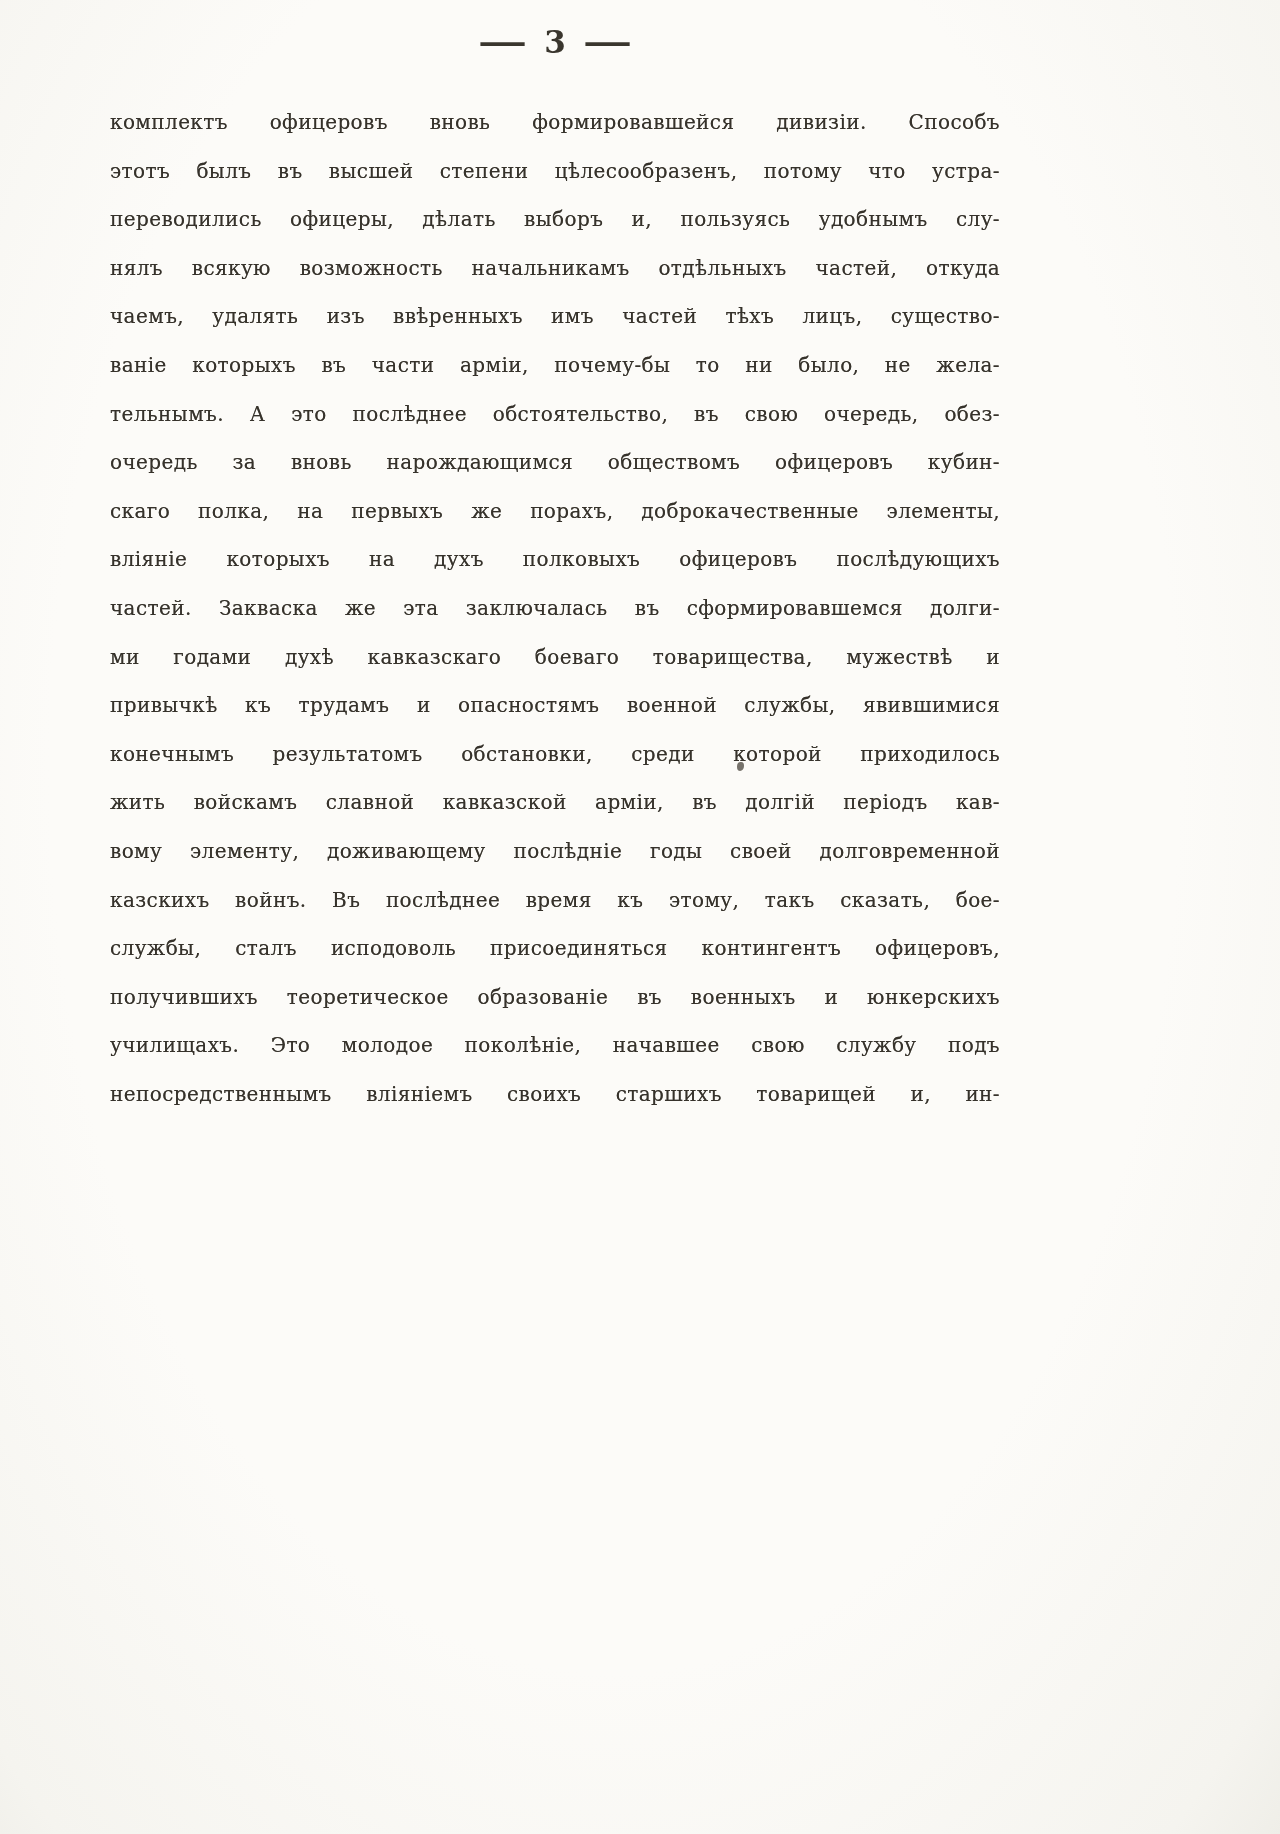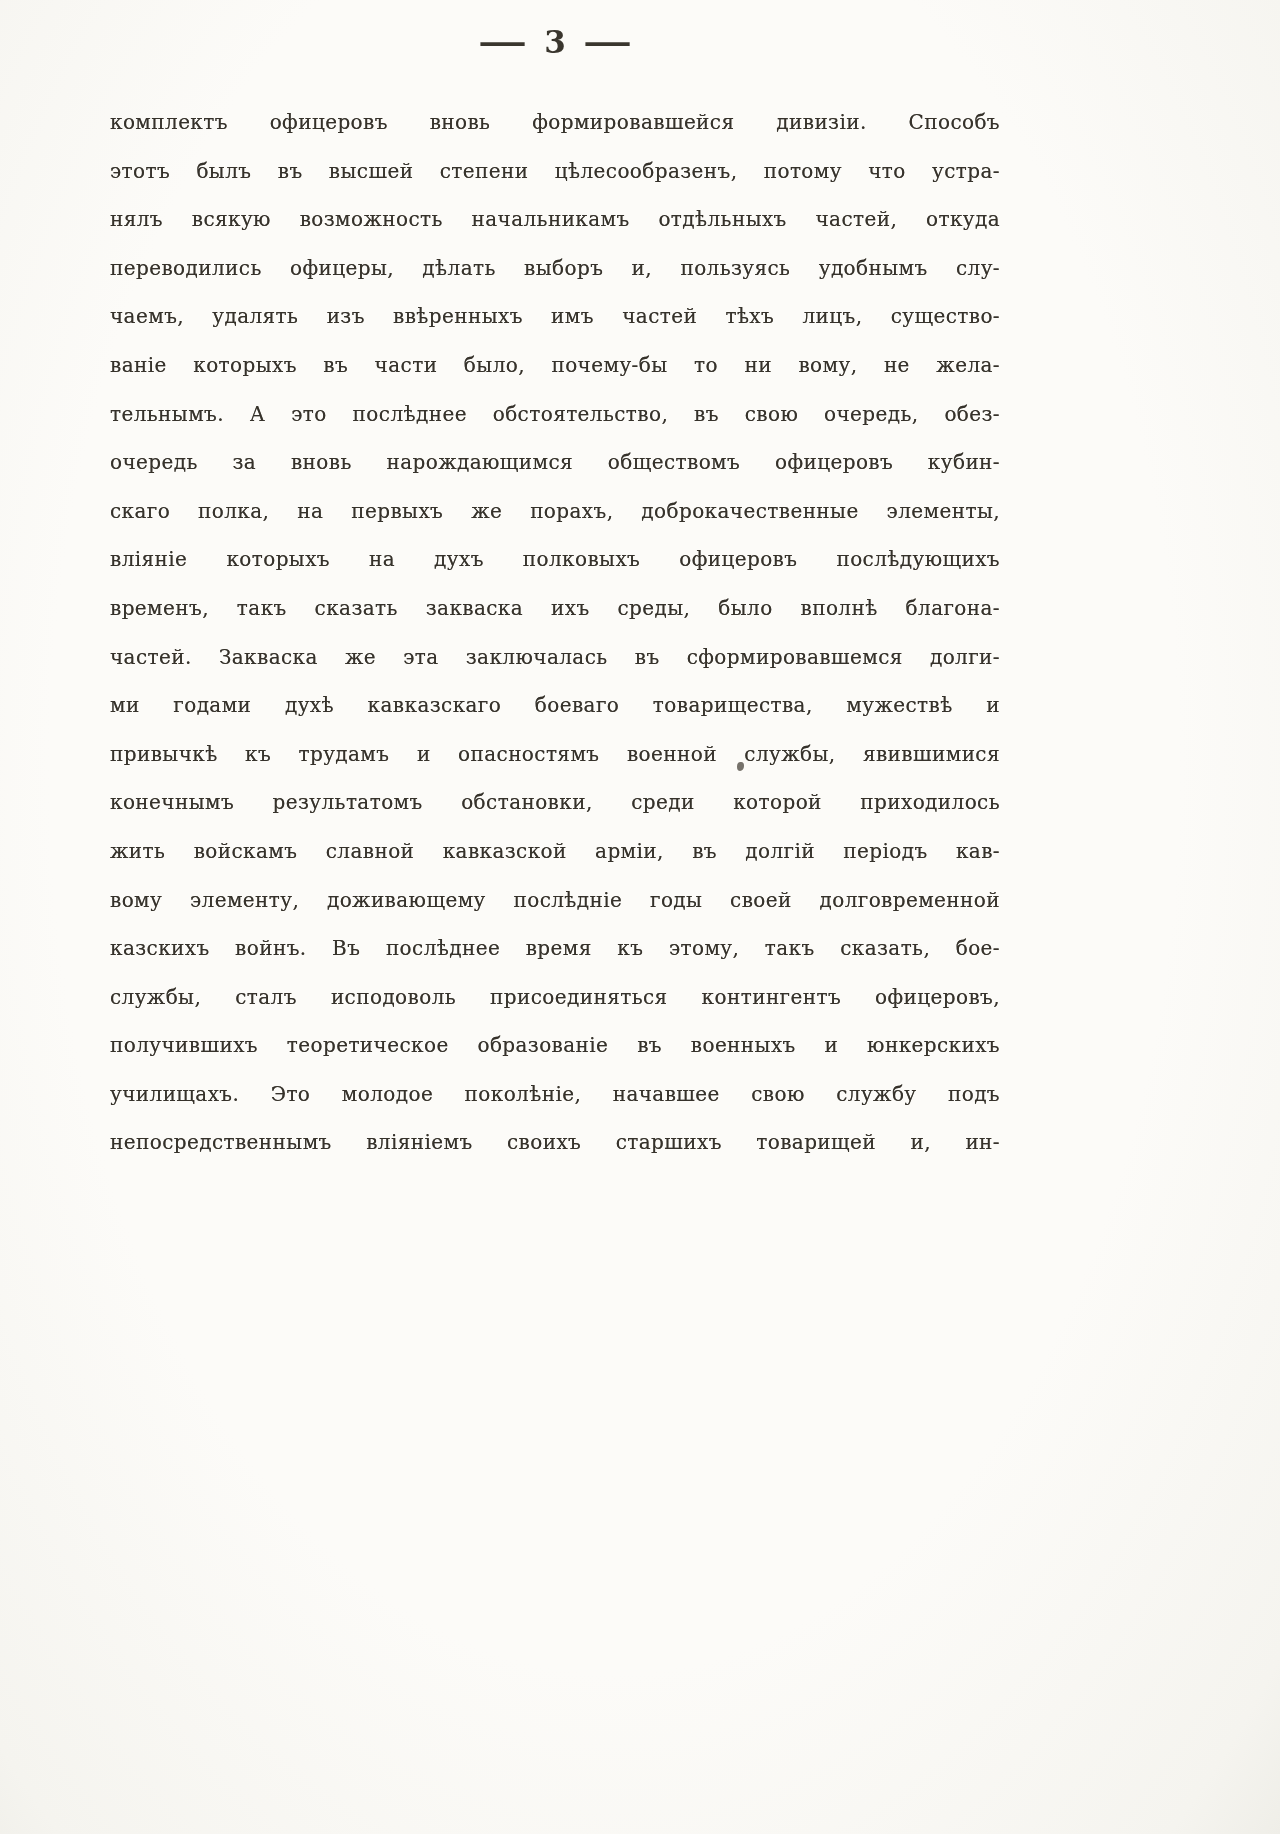--- a/index.html
+++ b/index.html
@@ -75,29 +75,28 @@
 
 <div class="page">
 
   <div class="page-header">
     <span class="dash">—</span><span class="num">3</span><span class="dash">—</span>
   </div>
 
   <div class="text-block">
     <p class="line">комплектъ офицеровъ вновь формировавшейся дивизіи. Способъ</p>
     <p class="line">этотъ былъ въ высшей степени цѣлесообразенъ, потому что устра-</p>
+    <p class="line">переводились офицеры, дѣлать выборъ и, пользуясь удобнымъ слу-</p>
     <p class="line">нялъ всякую возможность начальникамъ отдѣльныхъ частей, откуда</p>
-    <p class="line">переводились офицеры, дѣлать выборъ и, пользуясь удобнымъ слу-</p>
     <p class="line">чаемъ, удалять изъ ввѣренныхъ имъ частей тѣхъ лицъ, существо-</p>
-    <p class="line">ваніе которыхъ въ части было, почему-бы то ни вому, не жела-</p>
+    <p class="line">ваніе которыхъ въ части арміи, почему-бы то ни было, не жела-</p>
     <p class="line">тельнымъ. А это послѣднее обстоятельство, въ свою очередь, обез-</p>
     <p class="line">очередь за вновь нарождающимся обществомъ офицеровъ кубин-</p>
     <p class="line">скаго полка, на первыхъ же порахъ, доброкачественные элементы,</p>
     <p class="line">вліяніе которыхъ на духъ полковыхъ офицеровъ послѣдующихъ</p>
-    <p class="line">временъ, такъ сказать закваска ихъ среды, было вполнѣ благона-</p>
     <p class="line">частей. Закваска же эта заключалась въ сформировавшемся долги-</p>
     <p class="line">ми годами духѣ кавказскаго боеваго товарищества, мужествѣ и</p>
     <p class="line">привычкѣ къ трудамъ и опасностямъ военной службы, явившимися</p>
     <p class="line">конечнымъ результатомъ обстановки, среди которой приходилось</p>
     <p class="line">жить войскамъ славной кавказской арміи, въ долгій періодъ кав-</p>
     <p class="line">вому элементу, доживающему послѣдніе годы своей долговременной</p>
     <p class="line">казскихъ войнъ. Въ послѣднее время къ этому, такъ сказать, бое-</p>
     <p class="line">службы, сталъ исподоволь присоединяться контингентъ офицеровъ,</p>
     <p class="line">получившихъ теоретическое образованіе въ военныхъ и юнкерскихъ</p>
     <p class="line">училищахъ. Это молодое поколѣніе, начавшее свою службу подъ</p>

